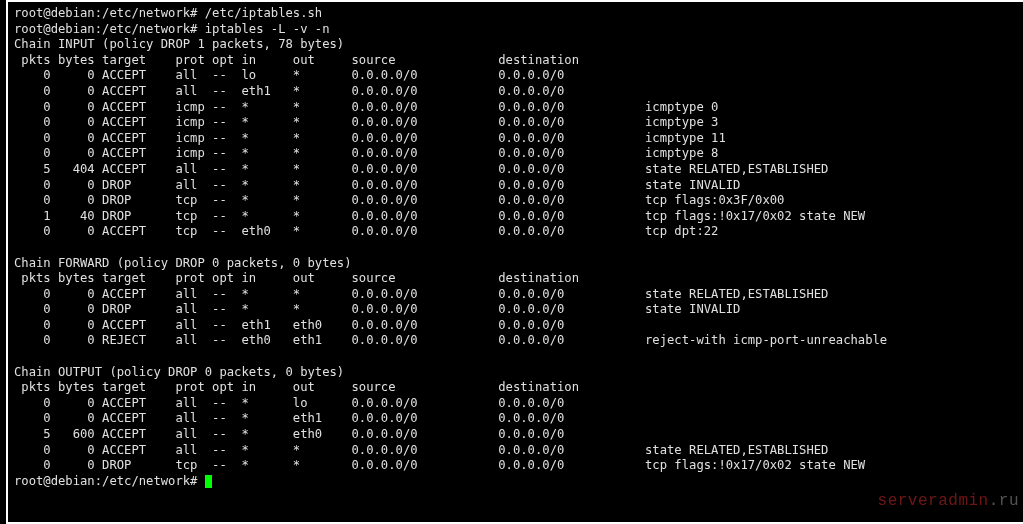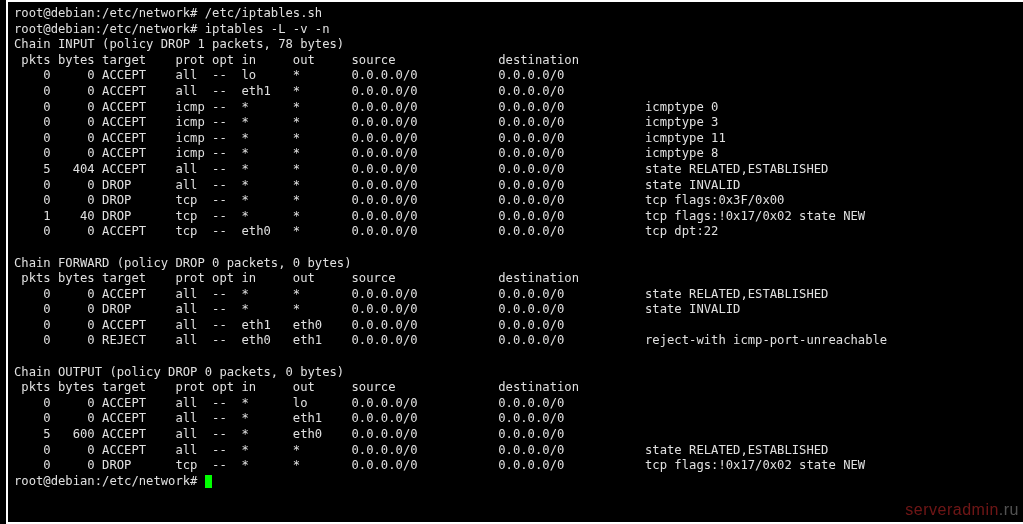--- a/index.html
+++ b/index.html
@@ -28,22 +28,22 @@
 .cursor {
   display: inline-block;
   width: 7px;
   height: 13px;
   background: #00ff00;
   vertical-align: text-bottom;
 }
 .watermark {
   position: absolute;
   right: 8px;
-  bottom: 4px;
-  font-family: Liberation Sans, sans-serif;
+  bottom: 12px;
+  font-family: Liberation Mono, monospace;
   font-size: 16px;
   letter-spacing: 0.5px;
   color: rgba(200,40,40,0.55);
   pointer-events: none;
 }
 .watermark .ru { color: rgba(150,150,150,0.55); }
 .row { display: block; }
 </style>
 </head>
 <body>

